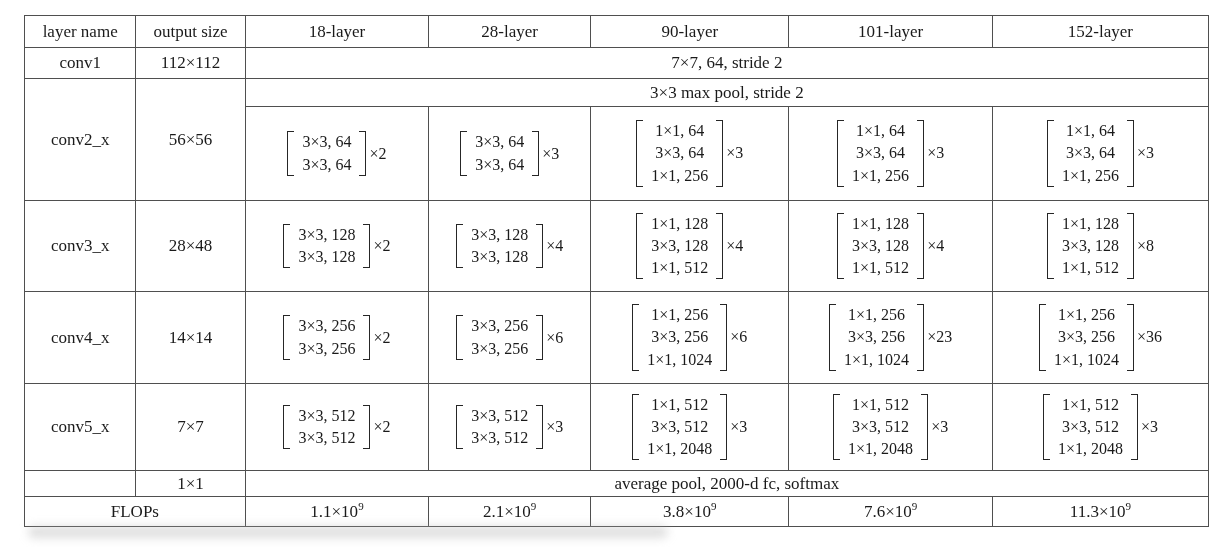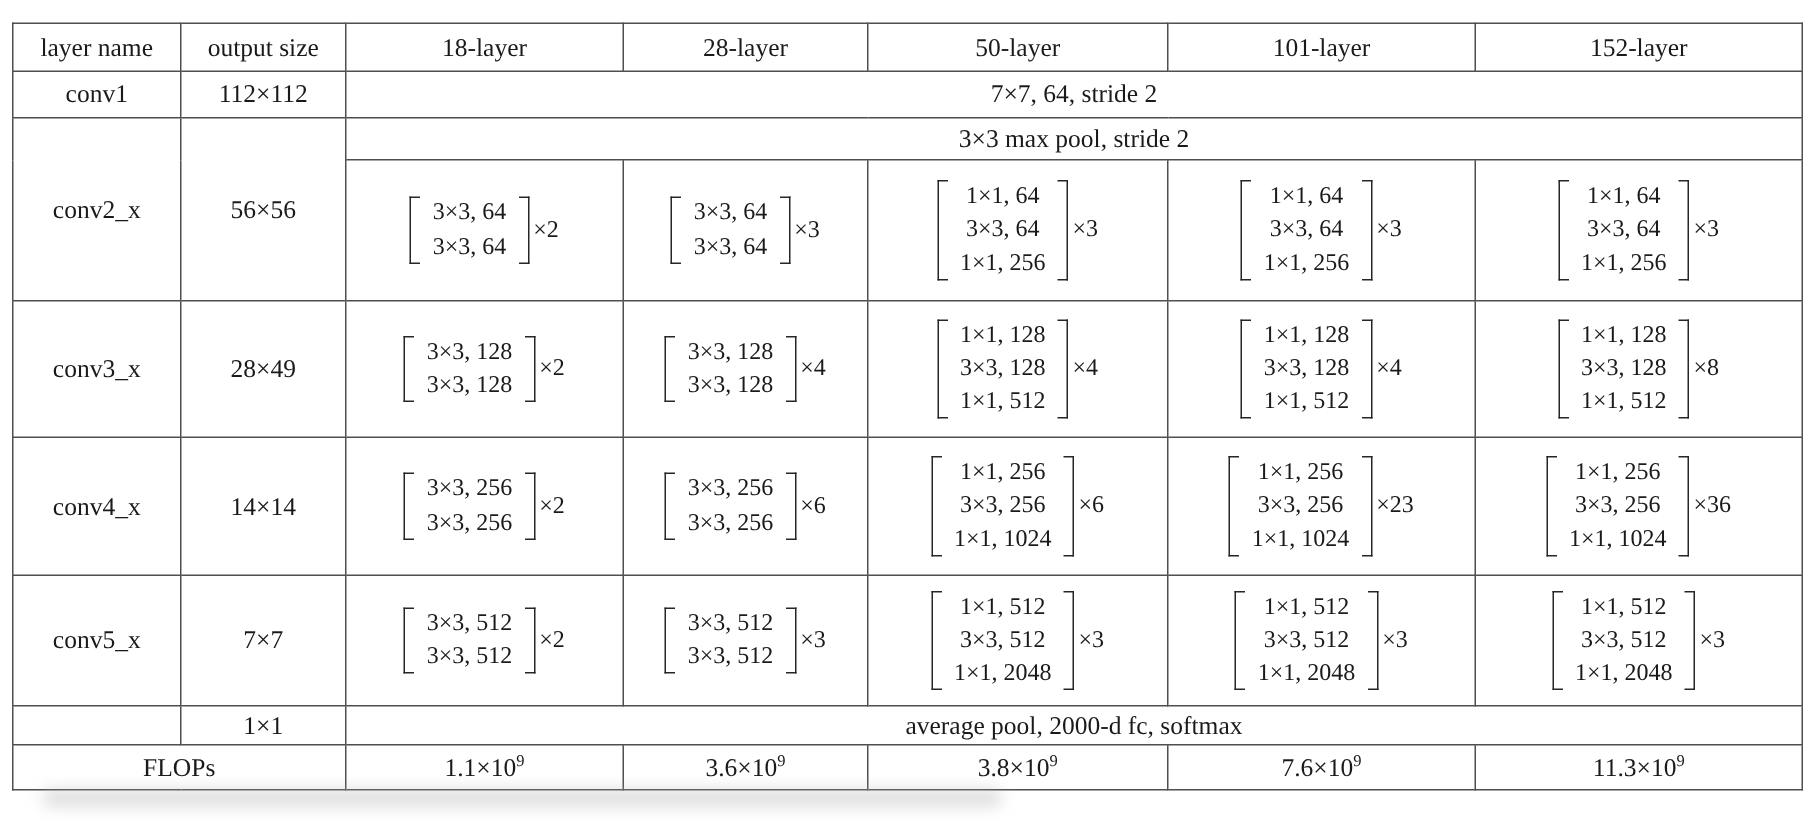--- a/index.html
+++ b/index.html
@@ -5,21 +5,21 @@
   html, body {
     margin: 0; padding: 0;
     width: 1209px; height: 547px;
     background: #ffffff;
     overflow: hidden;
     font-family: "Liberation Serif", "DejaVu Serif", serif;
     color: #1a1a1a;
   }
   .table-wrap {
     position: absolute;
-    left: 8px; top: 15px;
+    left: 24px; top: 15px;
   }
   table.arch {
     border-collapse: collapse;
     table-layout: fixed;
   }
   table.arch td {
     border: 1px solid #4f4f4f;
     text-align: center;
     vertical-align: middle;
     padding: 0 3px;
@@ -90,21 +90,21 @@
         <col style="width:205px">
       <col style="width:218px">
     </colgroup>
 
     <tbody>
         <tr class="r-header">
       <td>layer name</td>
       <td>output size</td>
       <td>18-layer</td>
       <td>28-layer</td>
-      <td>50-layer</td>
+      <td>90-layer</td>
       <td>101-layer</td>
       <td>152-layer</td>
     </tr>
 
     <tr class="r-conv1">
       <td>conv1</td>
       <td>112×112</td>
       <td colspan="5">7×7, 64, stride 2</td>
     </tr>
 
@@ -170,21 +170,21 @@
                 <div>1×1, 256</div>
               </div>
           <span class="bk r"></span>
           <span class="mult">×3</span>
         </div>
       </td>
     </tr>
 
     <tr class="r-conv3">
       <td>conv3_x</td>
-      <td>28×49</td>
+      <td>28×48</td>
       <td>
         <div class="block">
           <span class="bk l"></span>
           <div class="mat">
                 <div>3×3, 128</div>
                 <div>3×3, 128</div>
               </div>
           <span class="bk r"></span>
           <span class="mult">×2</span>
         </div>
@@ -366,21 +366,21 @@
 
     <tr class="r-avgpool">
       <td></td>
       <td>1×1</td>
       <td colspan="5">average pool, 2000-d fc, softmax</td>
     </tr>
 
     <tr class="r-flops">
       <td colspan="2">FLOPs</td>
       <td><span>1.1×10</span><sup class="exp">9</sup></td>
-      <td><span>3.6×10</span><sup class="exp">9</sup></td>
+      <td><span>2.1×10</span><sup class="exp">9</sup></td>
       <td><span>3.8×10</span><sup class="exp">9</sup></td>
       <td><span>7.6×10</span><sup class="exp">9</sup></td>
       <td><span>11.3×10</span><sup class="exp">9</sup></td>
     </tr>
   </tbody>
     </table>
 </div>
 
 <div class="caption-artifact"></div>
 

